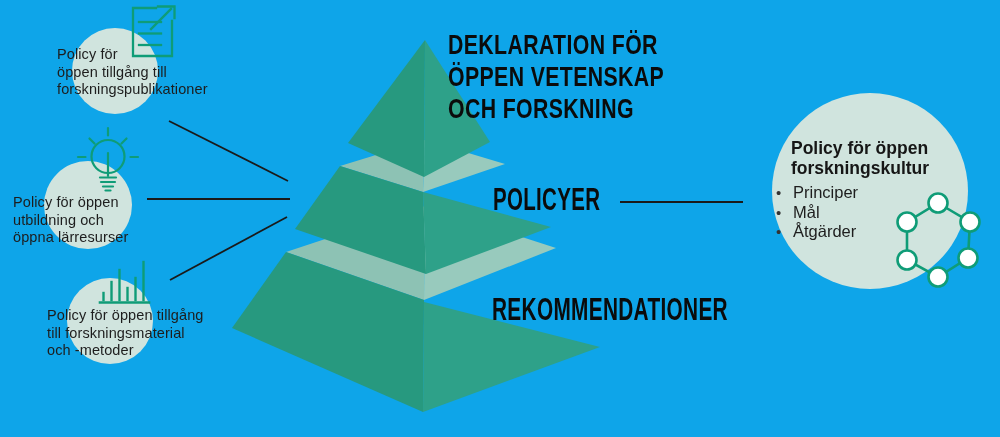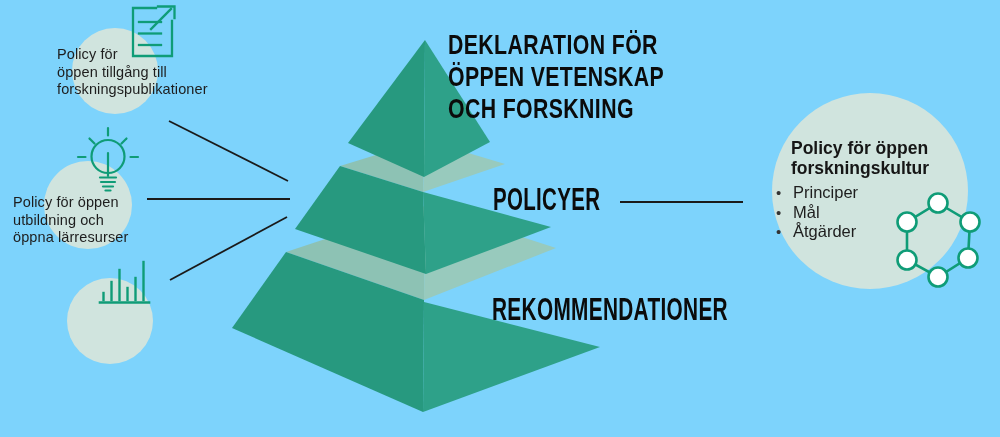--- a/index.html
+++ b/index.html
@@ -1,17 +1,17 @@
 <!DOCTYPE html>
 <html><head>
 <meta charset="utf-8">
 <style>
   html,body { margin:0; padding:0; background:#ffffff; }
   .canvas {
-    position:relative; width:1000px; height:437px; background:#7dd3fc;
+    position:relative; width:1000px; height:437px; background:#0ea5e9;
     font-family:"Liberation Sans", sans-serif; overflow:hidden;
   }
   .bg {
     position:absolute; left:0; top:0; width:1000px; height:437px;
   }
   .small-label {
     position:absolute; font-size:14.5px; line-height:17.5px; color:#1d1d1d;
     white-space:pre-line; letter-spacing:0.1px;
   }
   .item1-label { left:57px;  top:46px;  }
@@ -117,20 +117,23 @@
       </g>
     </g>
   </svg>
 
   <div class="small-label item1-label">Policy för
 öppen tillgång till
 forskningspublikationer</div>
   <div class="small-label item2-label">Policy för öppen
 utbildning och
 öppna lärresurser</div>
+  <div class="small-label item3-label">Policy för öppen tillgång
+till forskningsmaterial
+och -metoder</div>
 
   <div class="display pyramid-title">DEKLARATION FÖR
 ÖPPEN VETENSKAP
 OCH FORSKNING</div>
   <div class="display policyer-label">POLICYER</div>
   <div class="display rekomm-label">REKOMMENDATIONER</div>
 
   <div class="rc-title">Policy för öppen
 forskningskultur</div>
   <div class="rc-bullets">

